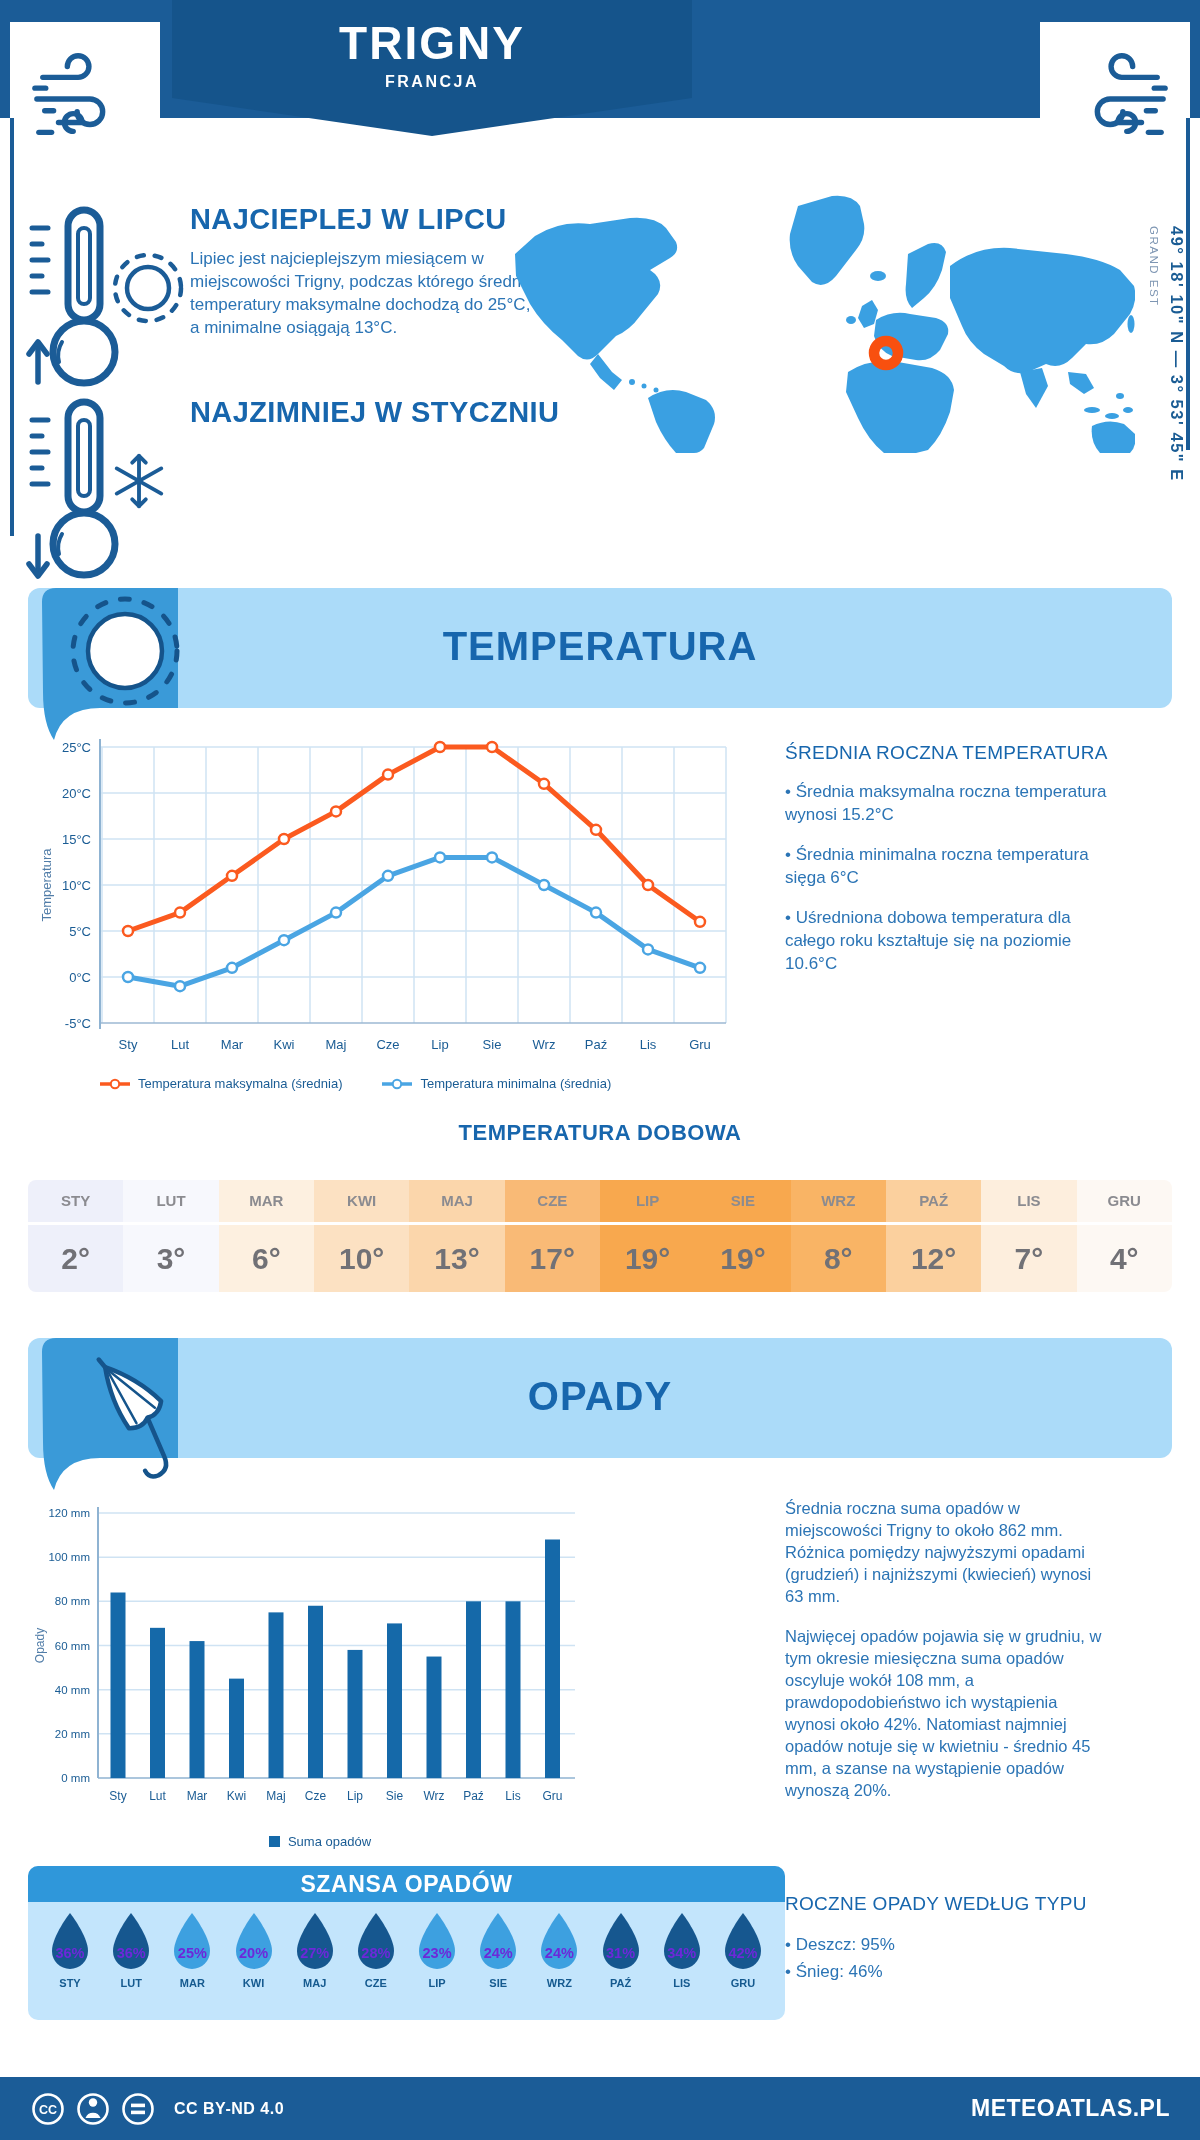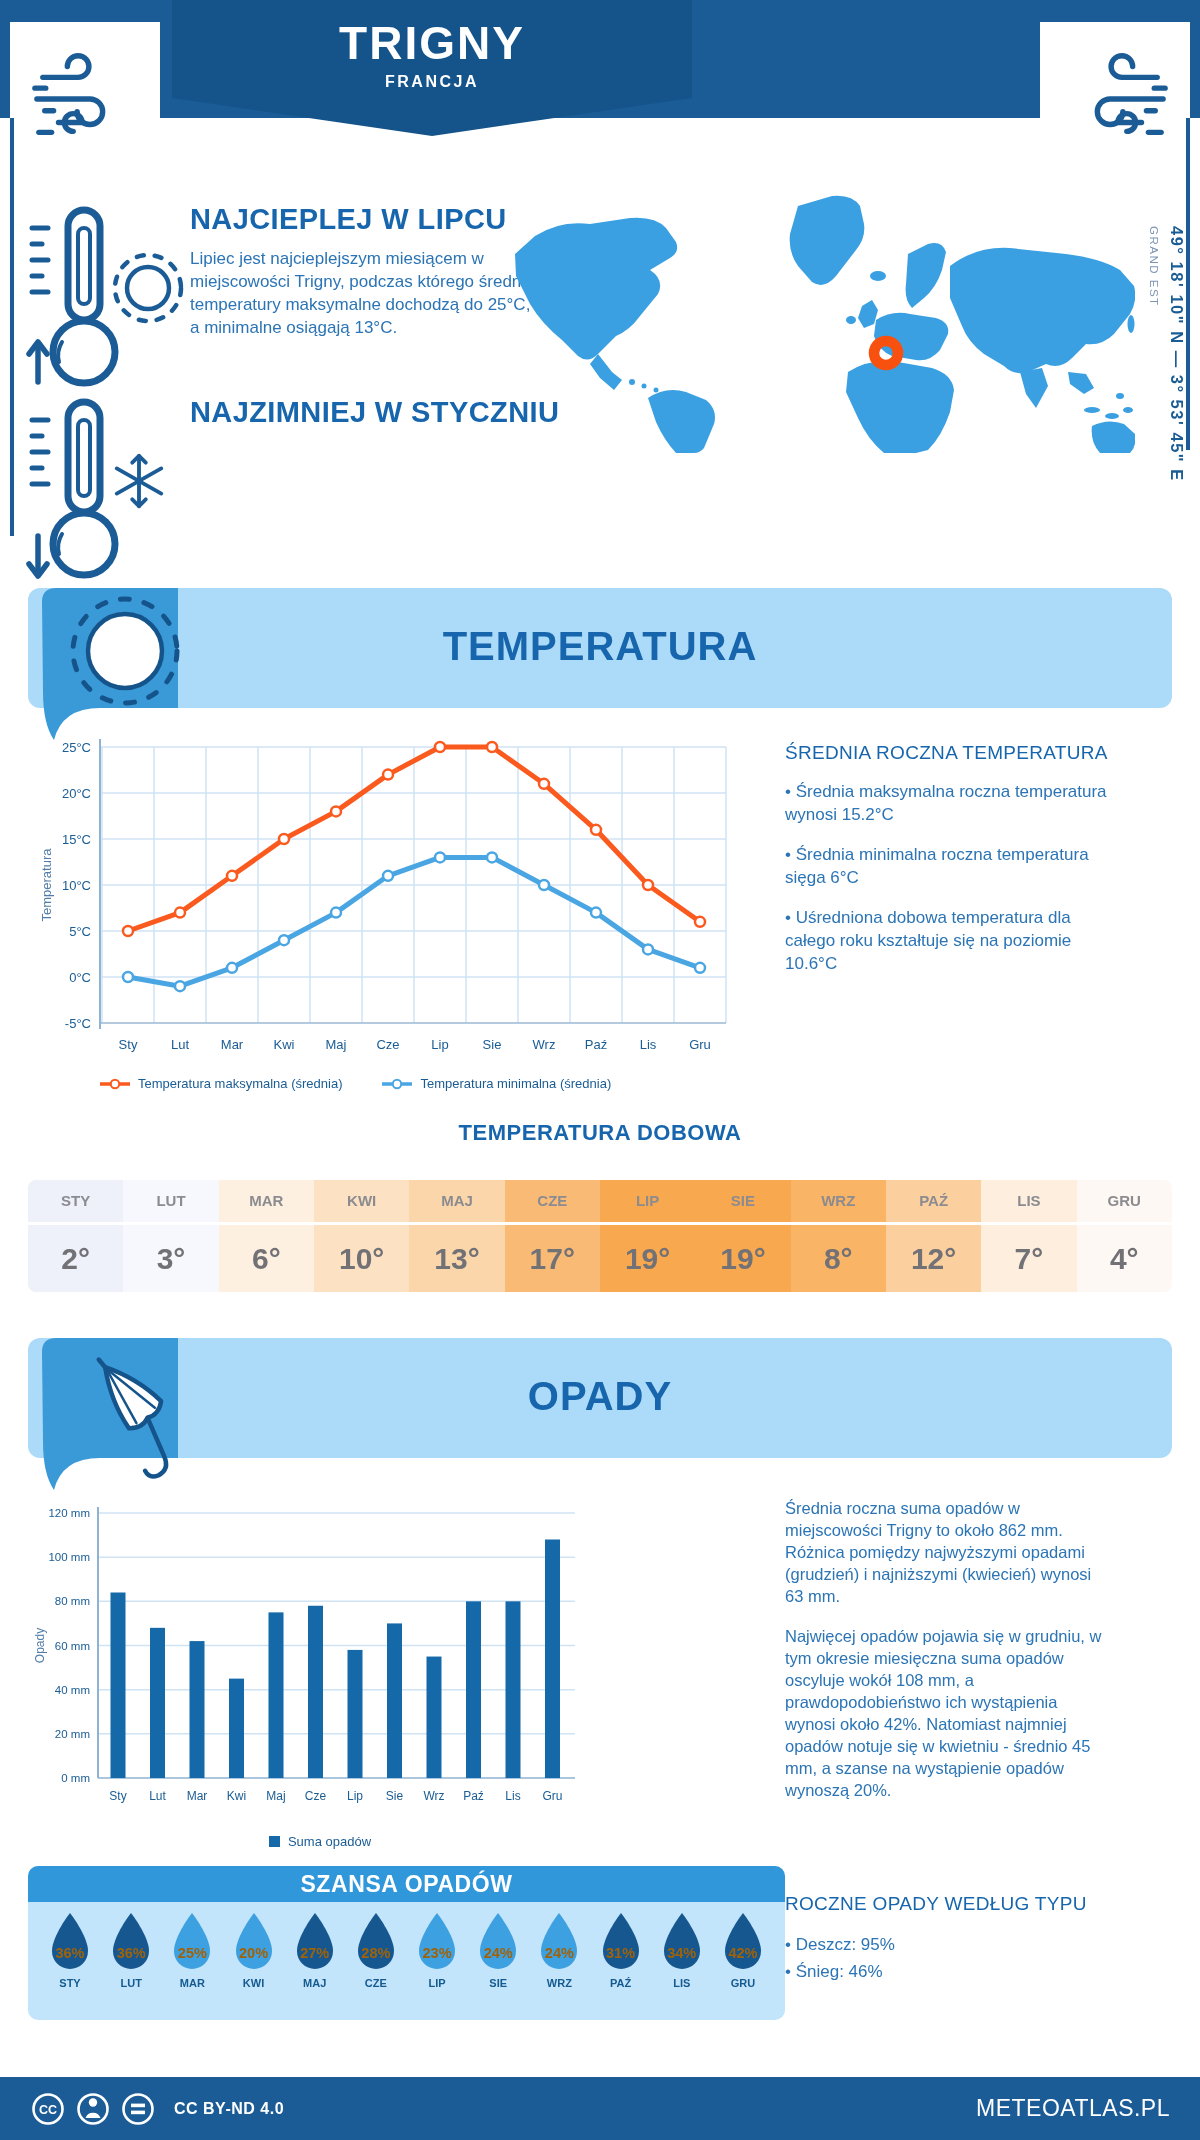--- a/index.html
+++ b/index.html
@@ -60,29 +60,29 @@
   .type-panel{top:1893px;width:340px;}
   .type-b{font-size:17px;line-height:27px;color:var(--body);margin:0;}
 
   #chanceBox{position:absolute;left:28px;top:1866px;width:757px;height:154px;background:#c3e5fc;
              border-radius:10px;overflow:hidden;}
   .chance-h{height:36px;background:#2f97da;color:#fff;font-size:23px;font-weight:bold;text-align:center;
             line-height:36px;letter-spacing:.6px;}
   .drops{display:flex;justify-content:space-between;padding:10px 16px 0;}
   .drop{width:52px;text-align:center;position:relative;}
   .drop svg{display:block;margin:0 auto;}
-  .drop .pct{position:absolute;top:33px;left:0;right:0;color:#a16207;font-weight:bold;font-size:14.5px;}
+  .drop .pct{position:absolute;top:33px;left:0;right:0;color:#6d28d9;font-weight:bold;font-size:14.5px;}
   .drop .mon{margin-top:3px;font-size:11px;font-weight:bold;color:#155a8f;}
 
   .footer{position:absolute;left:0;top:2077px;width:1200px;height:63px;background:var(--navy);
           display:flex;align-items:center;justify-content:space-between;padding:0 30px;
           box-sizing:border-box;color:#fff;}
   .f-left{display:flex;align-items:center;gap:16px;}
   .f-lic{font-size:16px;font-weight:bold;letter-spacing:.5px;}
-  .f-brand{font-size:23px;font-weight:400;letter-spacing:.5px;text-align:right;}
+  .f-brand{font-size:23px;font-weight:700;letter-spacing:.5px;text-align:right;}
 </style>
 </head>
 <body>
 
 <div class="page">
 
   <div class="top-band"></div>
   <div class="corner-box left">
     <svg width="108" height="108" viewBox="0 0 110 110" fill="none" stroke="#1b5c97" stroke-width="5.5" stroke-linecap="round">
       <path d="M12,36 h36 a11,11 0 1 0 -11,-11"></path>

